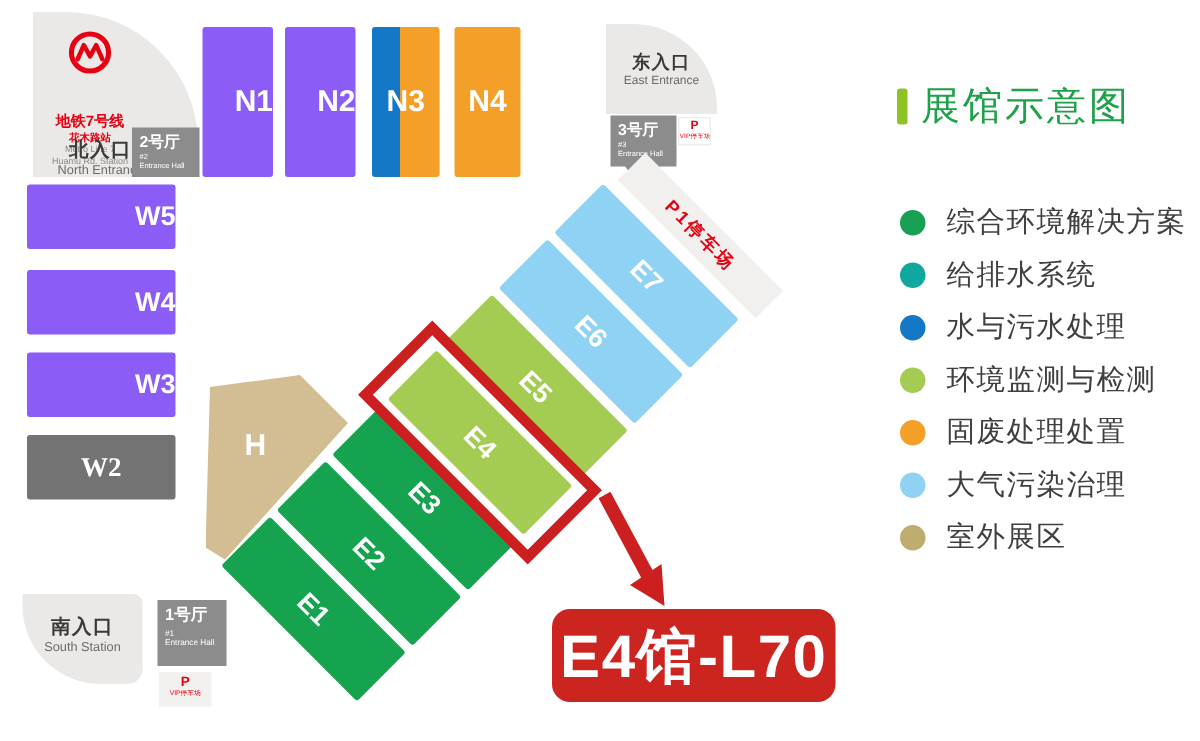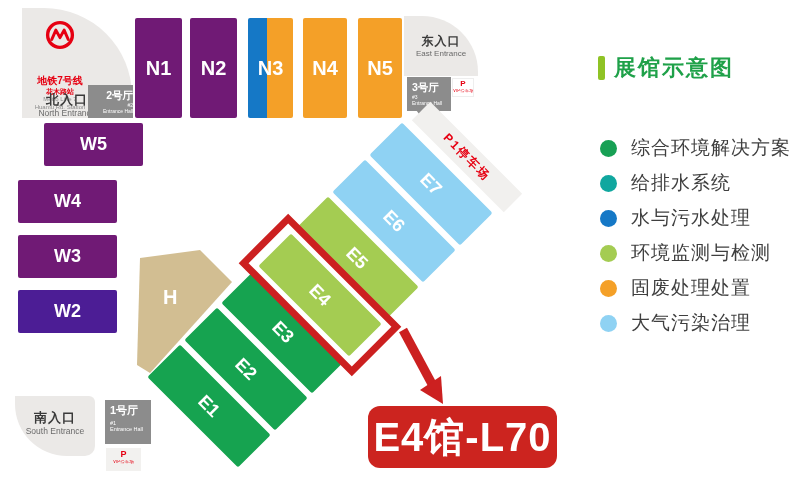--- a/index.html
+++ b/index.html
@@ -37,37 +37,37 @@
   .vip .vtxt{color:#e60012;font-size:4.5px;white-space:nowrap;overflow:hidden;}
   #p1-strip{position:absolute;left:402px;top:144px;width:130px;height:26px;background:#f1f0ee;
     transform:rotate(45deg);display:flex;align-items:center;justify-content:center;}
   #p1-strip span{color:#e60012;font-weight:bold;font-size:12px;letter-spacing:2px;}
   
   .hall{position:absolute;display:flex;align-items:center;justify-content:center;
     color:#fff;font-weight:bold;}
   .nhall{top:18px;width:47px;height:100px;font-size:20px;border-radius:2px;}
   .whall{left:18px;width:99px;height:43px;font-size:18px;border-radius:2px;}
   .ehall{width:128px;height:46px;font-size:18px;transform:rotate(45deg);border-radius:2px;}
-  .c-blue{background:#701a75;} .c-teal{background:#4c1d95;} .c-orange{background:#f4a028;}
+  .c-blue{background:#8b5cf6;justify-content:flex-end;} .c-teal{background:#737373;font-family:Liberation Serif, serif;} .c-orange{background:#f4a028;}
   .c-green{background:#16a350;} .c-lgreen{background:#a4cc52;} .c-lblue{background:#8fd2f3;}
   .c-split{background:linear-gradient(to right,#1578c6 0 42%,#f4a028 42% 100%);}
   #hall-h{position:absolute;left:137px;top:250px;width:96px;height:125px;background:#d2be92;
     clip-path:polygon(3px 8px,63px 0,95px 32px,13px 123px,0 115px);}
   #hall-h span{position:absolute;left:26px;top:36px;color:#fff;font-weight:bold;font-size:20px;}
   
   #red-box{position:absolute;left:240px;top:260px;width:160px;height:70px;box-sizing:border-box;
     border:7px solid #cc2020;transform:rotate(45deg);z-index:5;}
   #arrow-svg{position:absolute;left:0;top:0;z-index:6;pointer-events:none;}
   #highlight-label{position:absolute;left:368px;top:406px;width:189px;height:62px;background:#cc241f;
     border-radius:12px;color:#fff;font-weight:bold;font-size:40px;display:flex;align-items:center;
     justify-content:center;z-index:6;letter-spacing:1px;}
   
   #legend-title{position:absolute;left:598px;top:53px;display:flex;align-items:center;}
   #legend-title .bar{width:7px;height:24px;background:#8fc325;border-radius:2px;margin-right:9px;}
-  #legend-title .txt{color:#1fa149;font-weight:bold;font-size:22px;letter-spacing:2px;}
+  #legend-title .txt{color:#1fa149;font-weight:normal;font-size:26px;letter-spacing:2px;}
   #legend-items{position:absolute;left:600px;top:133px;display:flex;flex-direction:column;row-gap:5px;}
   .litem{display:flex;align-items:center;height:30px;}
   .ldot{width:17px;height:17px;border-radius:50%;margin-right:14px;flex:0 0 17px;}
   .ltxt{font-size:19px;color:#3f3f3f;letter-spacing:1px;}
 </style>
 </head>
 <body>
 
 <div id="canvas">
 
@@ -81,40 +81,37 @@
       <div class="mstation">花木路站</div>
       <div class="men">Metro Line 7</div>
       <div class="men">Huamu Rd. Station</div>
     </div>
     <div class="entrance-label" style="left:2px;top:84px;width:86px;">
       <div class="zh">北入口</div>
       <div class="en">North Entrance</div>
     </div>
   </div>
 
-  <div class="ehall-box" style="left:88px;top:85px;width:45px;height:33px;text-align:right;">
+  <div class="ehall-box" style="left:88px;top:85px;width:45px;height:33px;">
     <div class="zh">2号厅</div>
     <div class="num">#2</div>
     <div class="en">Entrance Hall</div>
   </div>
 
   <div class="hall nhall c-blue" style="left:135px;">
       <span>N1</span>
     </div>
   <div class="hall nhall c-blue" style="left:190px;">
       <span>N2</span>
     </div>
   <div class="hall nhall c-split" style="left:248px;width:45px;">
       <span>N3</span>
     </div>
   <div class="hall nhall c-orange" style="left:303px;width:44px;">
       <span>N4</span>
-    </div>
-  <div class="hall nhall c-orange" style="left:358px;width:44px;">
-      <span>N5</span>
     </div>
 
   <div id="east-fan" class="fan">
     <div class="entrance-label" style="left:0;top:18px;width:100%;">
       <div class="zh" style="font-size:12px;">东入口</div>
       <div class="en" style="font-size:8px;">East Entrance</div>
     </div>
   </div>
 
   <div class="ehall-box" style="left:407px;top:77px;width:44px;height:34px;">
@@ -126,37 +123,37 @@
 
   <div id="vip-top" class="vip">
     <div class="p">P</div>
     <div class="vtxt">VIP停车场</div>
   </div>
 
   <div id="p1-strip">
     <span>P1停车场</span>
   </div>
 
-  <div class="hall whall c-blue" style="top:123px;margin-left:26px;">
+  <div class="hall whall c-blue" style="top:123px;">
       <span>W5</span>
     </div>
   <div class="hall whall c-blue" style="top:180px;">
       <span>W4</span>
     </div>
   <div class="hall whall c-blue" style="top:235px;">
       <span>W3</span>
     </div>
   <div class="hall whall c-teal" style="top:290px;">
       <span>W2</span>
     </div>
 
   <div id="south-fan" class="fan">
     <div class="entrance-label" style="left:0;top:14px;width:100%;">
       <div class="zh">南入口</div>
-      <div class="en">South Entrance</div>
+      <div class="en">South Station</div>
     </div>
   </div>
 
   <div class="ehall-box" style="left:105px;top:400px;width:46px;height:44px;">
     <div class="zh" style="font-size:11px;">1号厅</div>
     <div class="num" style="font-size:5.5px;margin-top:3px;">#1</div>
     <div class="en" style="font-size:5.5px;">Entrance Hall</div>
   </div>
 
   <div id="vip-bottom" class="vip">
@@ -223,15 +220,19 @@
       <span class="ltxt">环境监测与检测</span>
     </div>
     <div class="litem">
       <span class="ldot" style="background-color: rgb(244, 160, 40);"></span>
       <span class="ltxt">固废处理处置</span>
     </div>
     <div class="litem">
       <span class="ldot" style="background-color: rgb(143, 210, 243);"></span>
       <span class="ltxt">大气污染治理</span>
     </div>
+    <div class="litem">
+      <span class="ldot" style="background-color: rgb(190, 173, 111);"></span>
+      <span class="ltxt">室外展区</span>
+    </div>
   </div>
 
 </div>
 
 </body></html>

